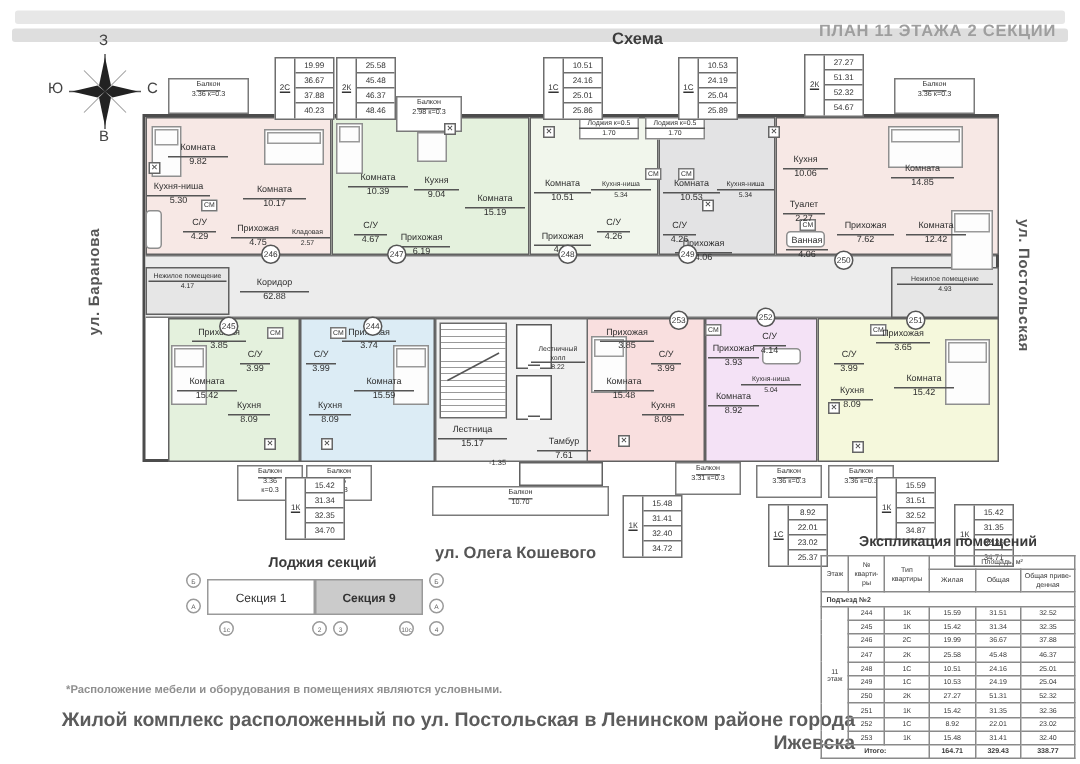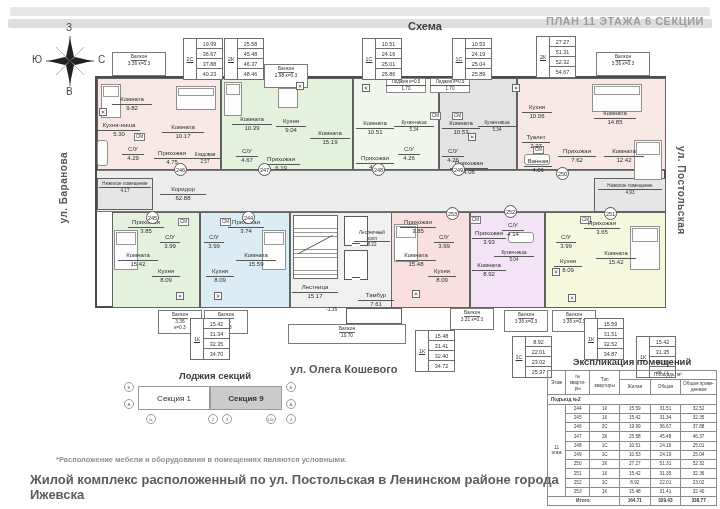--- a/index.html
+++ b/index.html
@@ -46,31 +46,31 @@
   .expl table{border-collapse:collapse;width:100%}
   .expl td,.expl th{border:.7px solid #8a8a8a;font-size:4.7px;font-weight:normal;text-align:center;color:#3a3a3a;padding:1.2px 1px;line-height:1.25}
   .expl .sect{text-align:left;font-weight:bold;padding-left:3px}
   .expl .tot td{font-weight:bold}
   
   .schema-title{position:absolute;font-size:9.5px;font-weight:bold;color:#3a3a3a;text-align:center}
   .sec{position:absolute;border:1px solid #9a9a9a;font-size:8px;color:#333;display:flex;align-items:center;justify-content:center;background:#fff}
   .sec.active{background:#cbcbcb;font-weight:bold}
   .mark{position:absolute;width:10px;height:10px;border:.7px solid #9a9a9a;border-radius:50%;background:#fff;font-size:4.4px;line-height:9px;text-align:center;color:#666;z-index:2}
   .footnote{position:absolute;font-size:7.5px;font-weight:bold;color:#8f8f8f}
-  .caption{position:absolute;font-size:13px;font-weight:bold;color:#5c5c5c;text-align:left}
+  .caption{position:absolute;font-size:13px;font-weight:bold;color:#5c5c5c;text-align:right}
   .compass{position:absolute;z-index:5}
   .compass span{position:absolute;font-size:10px;color:#444}
 </style>
 </head>
 <body>
 
 <div class="bar" style="left:10px;top:7px;width:700px;height:9px"></div>
 <div class="bar" style="left:8px;top:19px;width:704px;height:9px;background:#dedede"></div>
 
-<div class="plan-title" style="right:16px;top:15px">ПЛАН 11 ЭТАЖА 6 СЕКЦИИ</div>
+<div class="plan-title" style="right:16px;top:15px">ПЛАН 11 ЭТАЖА 2 СЕКЦИИ</div>
 <div class="dvor" style="left:408px;top:20px">Схема</div>
 
 <div class="compass" style="left:30px;top:24px;width:80px;height:76px">
   <svg width="80" height="76" viewBox="0 0 80 76">
     <line x1="40" y1="12" x2="40" y2="62" stroke="#555" stroke-width="1"></line>
     <line x1="16" y1="37" x2="64" y2="37" stroke="#555" stroke-width="1"></line>
     <line x1="26" y1="23" x2="54" y2="51" stroke="#999" stroke-width=".7"></line>
     <line x1="54" y1="23" x2="26" y2="51" stroke="#999" stroke-width=".7"></line>
     <polygon points="40,14 44,33 40,37 36,33" fill="#222"></polygon>
     <polygon points="40,60 44,41 40,37 36,41" fill="#222"></polygon>
@@ -598,14 +598,14 @@
 <div class="mark" style="left:124px;top:382px">Б</div>
 <div class="mark" style="left:124px;top:399px">А</div>
 <div class="mark" style="left:286px;top:382px">Б</div>
 <div class="mark" style="left:286px;top:399px">А</div>
 <div class="mark" style="left:146px;top:414px">1с</div>
 <div class="mark" style="left:208px;top:414px">2</div>
 <div class="mark" style="left:222px;top:414px">3</div>
 <div class="mark" style="left:266px;top:414px">10с</div>
 <div class="mark" style="left:286px;top:414px">4</div>
 
-<div class="footnote" style="left:56px;top:455px">*Расположение мебели и оборудования в помещениях являются условными.</div>
+<div class="footnote" style="left:44px;top:455px">*Расположение мебели и оборудования в помещениях являются условными.</div>
 <div class="caption" style="left:30px;top:472px;width:540px">Жилой комплекс расположенный по ул. Постольская в Ленинском районе города Ижевска</div>
 
 </body></html>

